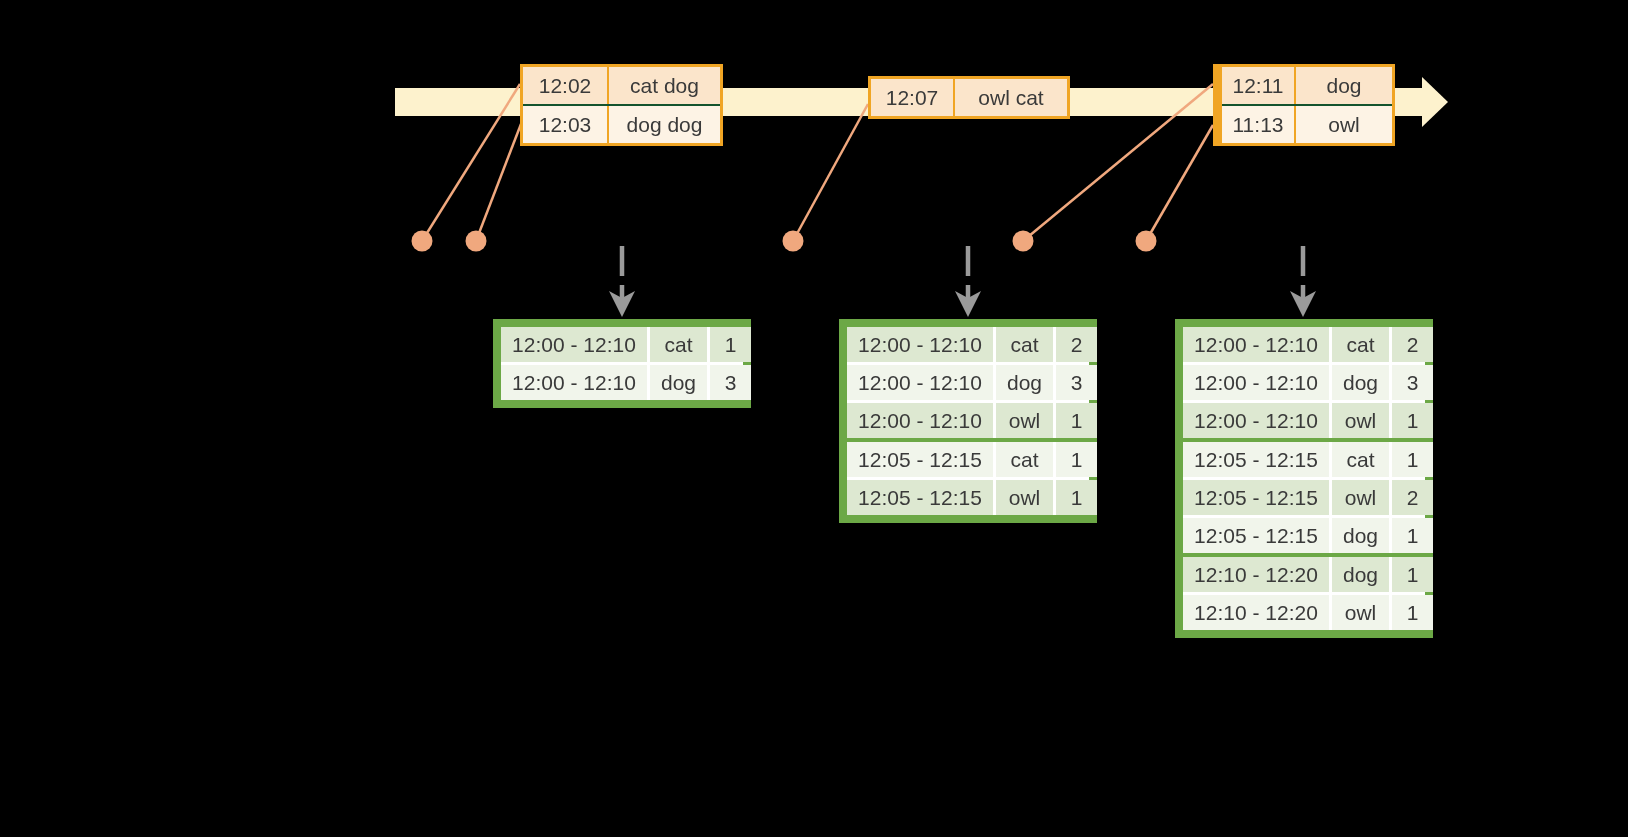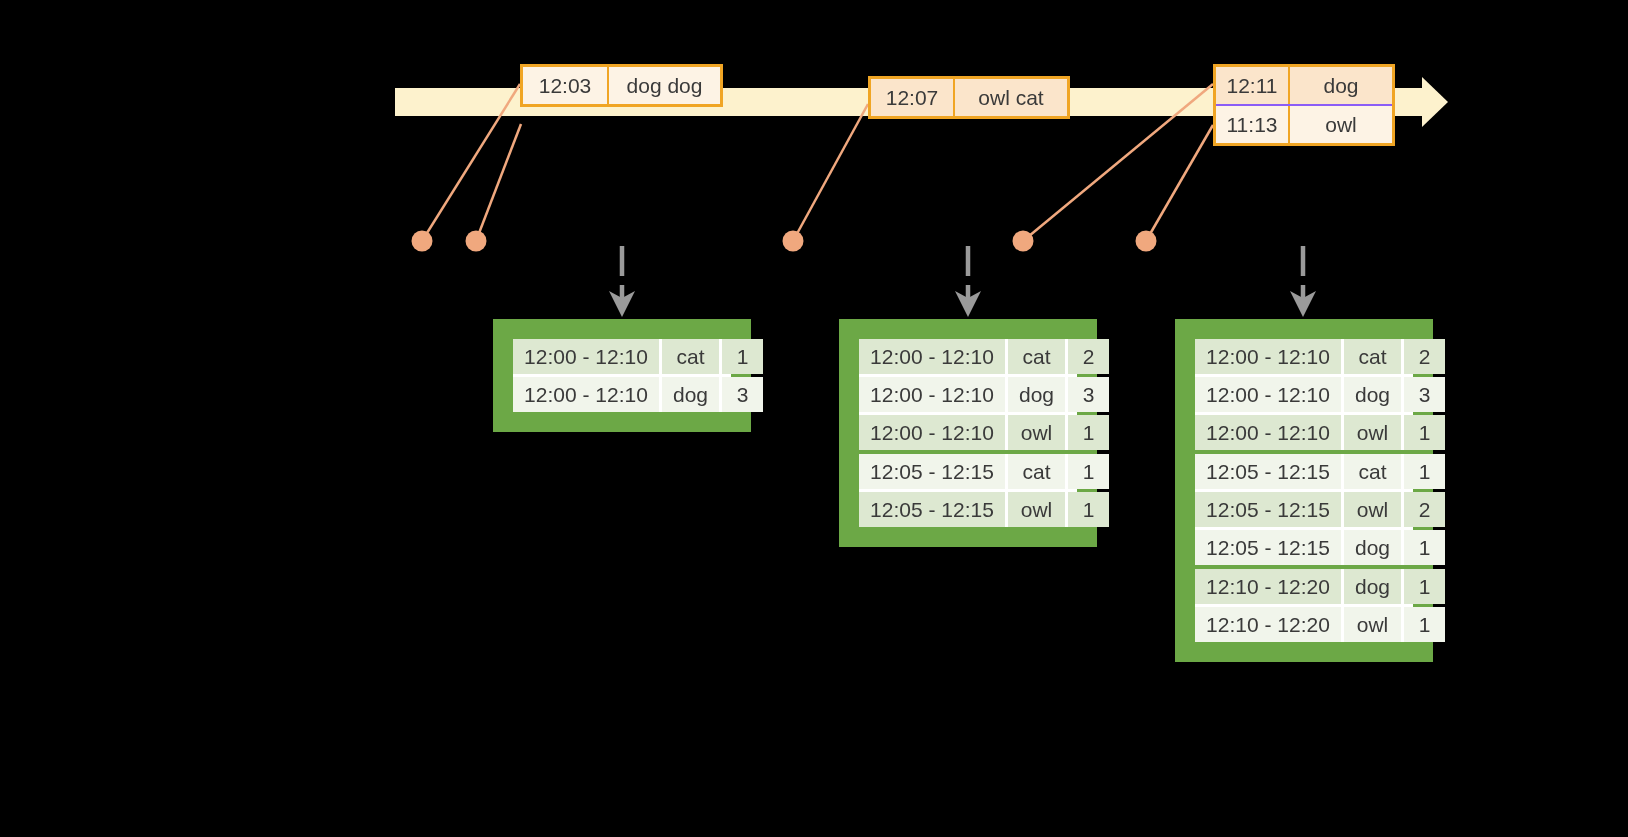--- a/index.html
+++ b/index.html
@@ -21,34 +21,34 @@
   .dot { fill:#F0A87E; }
   .dash-shaft { stroke:#9A9A9A; stroke-width:4.5; stroke-dasharray:30 9; }
   .dash-head { fill:#9A9A9A; }
   
   .event-box {
     position:absolute; z-index:3; box-sizing:border-box;
     border:3px solid #F0A524; background:#F0A524;
     display:flex; flex-direction:column;
   }
   .e-row { display:grid; column-gap:2px; background:#F0A524; }
-  .e-row + .e-row { border-top:2px solid #8b5cf6; }
+  .e-row + .e-row { border-top:2px solid #14532d; }
   .cols-84 { grid-template-columns:84px 1fr; }
   .cols-82 { grid-template-columns:82px 1fr; }
-  .cols-72 { grid-template-columns:72px 1fr; }
+  .cols-72 { grid-template-columns:72px 1fr;margin-left:6px; }
   .e-cell {
     height:37px; display:flex; align-items:center; justify-content:center;
     font-size:21px; white-space:nowrap;
   }
   .peach-a { background:#FBE5CB; }
   .peach-b { background:#FDF3E5; }
   
   .rtable {
     position:absolute; z-index:3; box-sizing:border-box; width:258px;
-    background:#6CA846; padding:20px;
+    background:#6CA846; padding:8px;
   }
   .r-row {
     display:grid; grid-template-columns:146px 57px 41px; column-gap:3px;
     background:#FFFFFF;
   }
   .r-row.sep-white { border-top:3px solid #FFFFFF; }
   .r-row.sep-green { margin-top:4px; }
   .r-cell {
     height:35px; display:flex; align-items:center; justify-content:center;
     font-size:21px; white-space:nowrap;
@@ -84,20 +84,24 @@
       <polygon class="dash-head" points="609,291 622,317 635,291 622,298"></polygon>
       <line class="dash-shaft" x1="968" y1="246" x2="968" y2="299"></line>
       <polygon class="dash-head" points="955,291 968,317 981,291 968,298"></polygon>
       <line class="dash-shaft" x1="1303" y1="246" x2="1303" y2="299"></line>
       <polygon class="dash-head" points="1290,291 1303,317 1316,291 1303,298"></polygon>
     </g>
   </svg>
 
   <div class="event-box" style="left:520px; top:64px; width:203px;">
     <div class="e-row cols-84">
+      <div class="e-cell peach-a">12:02</div>
+      <div class="e-cell peach-a">cat dog</div>
+    </div>
+    <div class="e-row cols-84">
       <div class="e-cell peach-b">12:03</div>
       <div class="e-cell peach-b">dog dog</div>
     </div>
   </div>
 
   <div class="event-box" style="left:868px; top:76px; width:202px;">
     <div class="e-row cols-82">
       <div class="e-cell peach-a">12:07</div>
       <div class="e-cell peach-a">owl cat</div>
     </div>

